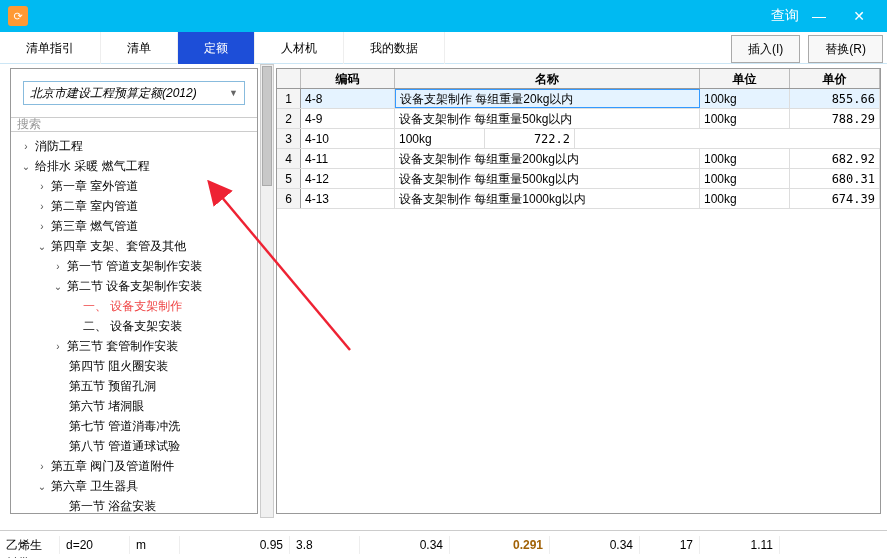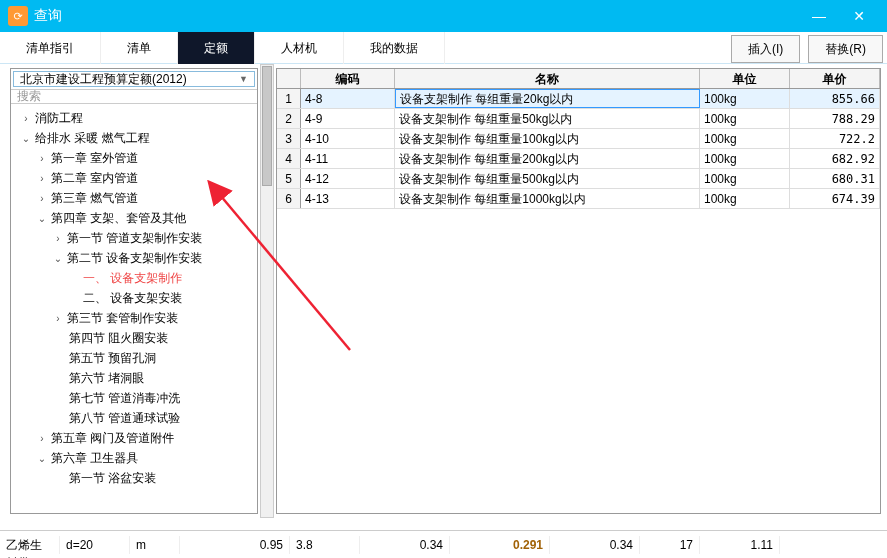--- a/index.html
+++ b/index.html
@@ -1,32 +1,32 @@
 <!DOCTYPE html>
 <html><head>
   <meta charset="utf-8">
   <style>
     * { margin: 0; padding: 0; box-sizing: border-box; font-family: "Microsoft YaHei", Arial, sans-serif; font-size: 12px; }
     body { background: #fff; width: 887px; height: 558px; overflow: hidden; position: relative; }
     
     .titlebar { background: #00baf2; height: 32px; display: flex; align-items: center; padding: 0 8px; color: #fff; }
     .titlebar-icon { width: 20px; height: 20px; background: #ff9933; border-radius: 3px; display: flex; align-items: center; justify-content: center; margin-right: 6px; font-size: 11px; }
-    .titlebar-title { flex: 1; font-size: 14px; }
+    .titlebar-title { flex: 1; font-size: 14px; text-align: right; }
     .titlebar-btn { width: 40px; height: 28px; display: flex; align-items: center; justify-content: center; cursor: pointer; font-size: 14px; }
     
     .toolbar { height: 32px; background: #fff; display: flex; border-bottom: 1px solid #cce6f5; }
     .tab { padding: 0 26px; height: 32px; display: flex; align-items: center; cursor: pointer; border-right: 1px solid #eee; }
-    .tab.active { background: #0f172a; color: #fff; }
+    .tab.active { background: #1d4ed8; color: #fff; }
     .toolbar-spacer { flex: 1; }
     .toolbar-btn { padding: 13px 16px; margin: 3px 4px; border: 1px solid #aaa; background: #f8f8f8; cursor: pointer; display: flex; align-items: center; }
     
     .content { display: flex; height: calc(100% - 64px - 40px); }
     
     .left-panel { width: 248px; border: 1px solid #999; margin: 4px 2px 4px 10px; display: flex; flex-direction: column; }
-    .dropdown { height: 16px; border: 1px solid #88bbdd; margin: 2px; background: #fff; display: flex; align-items: center; padding: 0 6px; }
+    .dropdown { height: 24px; border: 1px solid #88bbdd; margin: 12px; background: #fff; display: flex; align-items: center; padding: 0 6px; font-style: italic; }
     .dropdown span:first-child { flex: 1; }
     .dropdown-arrow { color: #666; font-size: 9px; }
     .search-box { height: 15px; border-top: 1px solid #ccc; border-bottom: 1px solid #ccc; padding: 0 6px; display: flex; align-items: center; color: #999; }
     
     .tree { flex: 1; overflow-y: auto; padding: 4px 2px; }
     .tree-node { display: flex; align-items: center; height: 20px; cursor: pointer; white-space: nowrap; }
     .tree-toggle { width: 14px; text-align: center; color: #555; font-size: 10px; }
     .tree-label { padding-left: 2px; }
     .tree-node.selected .tree-label { color: #ef4444; }
     .indent-1 { padding-left: 6px; }
@@ -188,21 +188,20 @@
       <div class="grid-row">
         <div class="grid-cell num col-num">2</div>
         <div class="grid-cell col-code">4-9</div>
         <div class="grid-cell col-name">设备支架制作  每组重量50kg以内</div>
         <div class="grid-cell col-unit">100kg</div>
         <div class="grid-cell right col-price">788.29</div>
       </div>
       <div class="grid-row">
         <div class="grid-cell num col-num">3</div>
         <div class="grid-cell col-code">4-10</div>
-        <div class="grid-cell col-name">设备支架制作  每组重量100kg以内</div>
         <div class="grid-cell col-unit">100kg</div>
         <div class="grid-cell right col-price">722.2</div>
       </div>
       <div class="grid-row">
         <div class="grid-cell num col-num">4</div>
         <div class="grid-cell col-code">4-11</div>
         <div class="grid-cell col-name">设备支架制作  每组重量200kg以内</div>
         <div class="grid-cell col-unit">100kg</div>
         <div class="grid-cell right col-price">682.92</div>
       </div>

